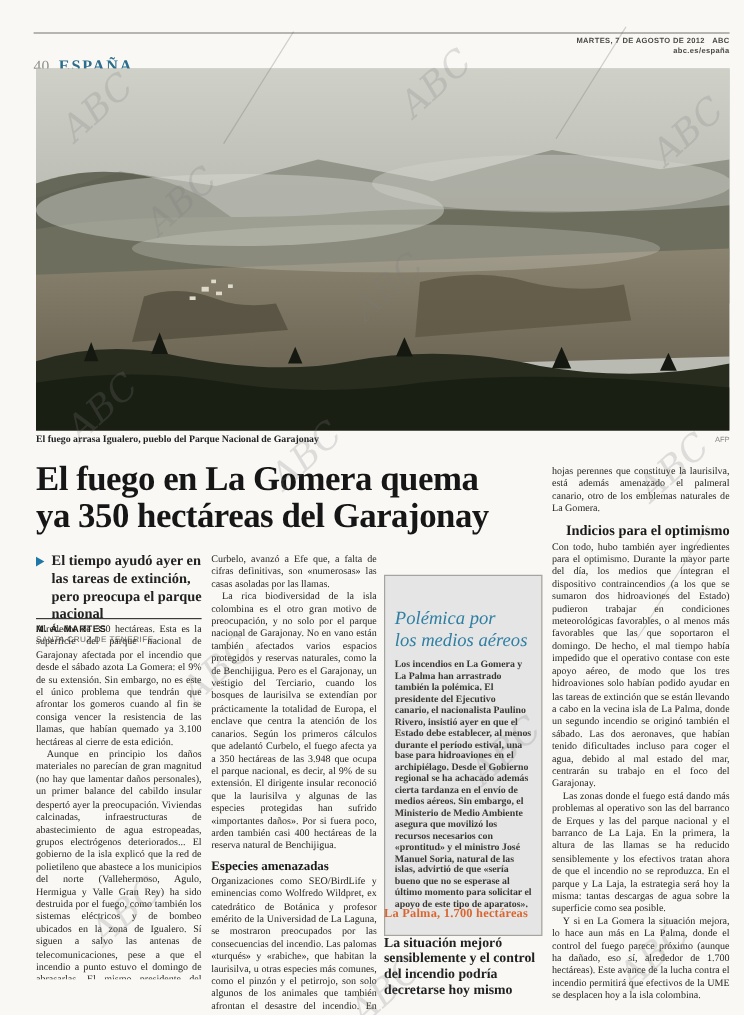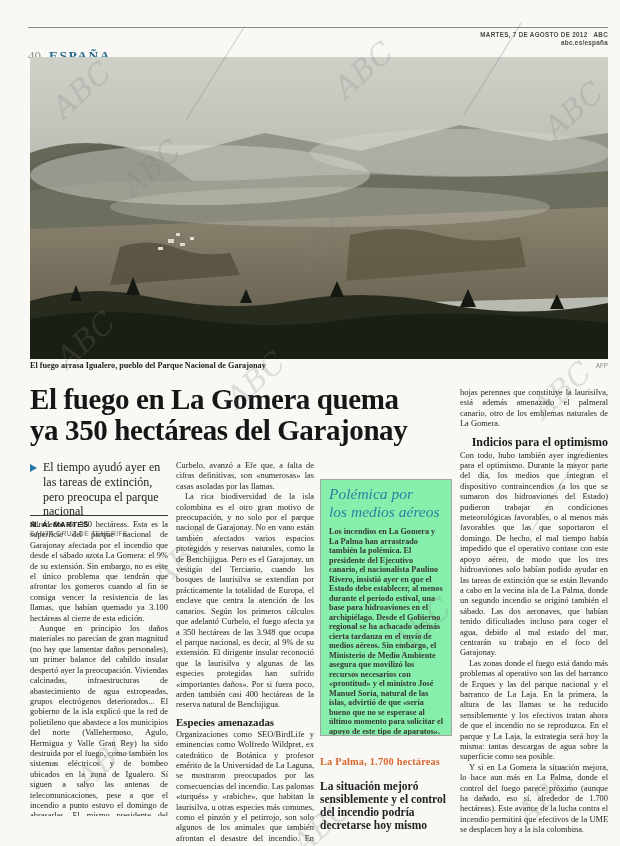--- a/index.html
+++ b/index.html
@@ -18,41 +18,41 @@
   
   .photo{left:30px;top:57px;width:578px;height:302px;overflow:hidden;background:#b9bbb2;}
   .captionrow{left:30px;top:361px;width:578px;display:flex;justify-content:space-between;align-items:baseline;}
   .caption{font-size:8.2px;font-weight:bold;color:#222;}
   .credit{font-size:6.3px;color:#8b8b86;font-family:"Liberation Sans",sans-serif;}
 
   
   .headline{left:30px;top:384px;width:440px;font-size:29px;line-height:31px;font-weight:bold;
             color:#161616;letter-spacing:-.4px;margin:0;}
   .standfirst{left:30px;top:460px;width:138px;font-size:12px;line-height:14.8px;color:#222;}
-  .standfirst .txt{display:block;margin-left:13px;}
+  .standfirst .txt{display:block;margin-left:13px;font-weight:bold;}
   .arrow-icon{position:absolute;left:0;top:4px;width:0;height:0;
               border-left:7px solid #1f77a8;border-top:4.5px solid transparent;border-bottom:4.5px solid transparent;}
   .bylineblock{left:30px;top:515px;width:138px;border-top:1px solid #3a3a3a;padding-top:4px;
                font-family:"Liberation Sans",sans-serif;}
   .byline{font-size:7.8px;font-weight:bold;color:#222;letter-spacing:.4px;}
   .dateline{font-size:6.8px;color:#66665f;letter-spacing:.4px;margin-top:1px;}
 
   
   .col{font-size:8.4px;line-height:10.4px;text-align:justify;color:#26241f;overflow:hidden;}
   .col p{margin:0;}
   .col p.ind{text-indent:9px;}
   .col1{left:30px;top:520px;width:138px;height:296px;}
   .col2{left:176px;top:461px;width:138px;height:382px;}
   .col4{left:460px;top:388px;width:148px;height:455px;}
   .subhead{font-size:10.8px;font-weight:bold;color:#1a1a1a;margin:5px 0 2px 0;text-align:left;line-height:12px;}
   .subhead2{font-size:12px;font-weight:bold;color:#1a1a1a;margin:6px 0 2px 0;text-align:right;line-height:13px;}
 
   
-  .sidebox{left:320px;top:479px;width:114px;height:245px;border:1px solid #a6a49e;background:#86efac;
-           padding:5px 8px;overflow:hidden;}
+  .sidebox{left:320px;top:479px;width:114px;height:245px;border:1px solid #a6a49e;background:#e5e5e5;
+           padding:27px 8px;overflow:hidden;}
   .sideboxtitle{font-style:italic;font-size:15.5px;line-height:17.5px;color:#2e7fa3;margin:0 0 7px 0;font-weight:normal;}
   .sideboxbody{font-size:8.2px;line-height:9.5px;font-weight:bold;color:#3a3833;text-align:left;margin:0;}
 
   
   .lapalma{left:320px;top:756px;width:134px;}
   .kicker{font-size:10.3px;font-weight:bold;color:#d9662f;letter-spacing:.2px;}
   .deck{font-size:11.5px;line-height:13px;font-weight:bold;color:#222;margin-top:13px;}
 
   
   .wm{position:absolute;font-family:"DejaVu Serif",serif;font-style:italic;font-size:30px;

